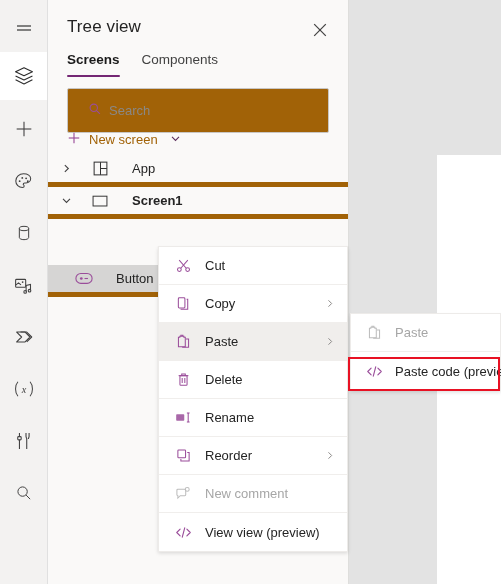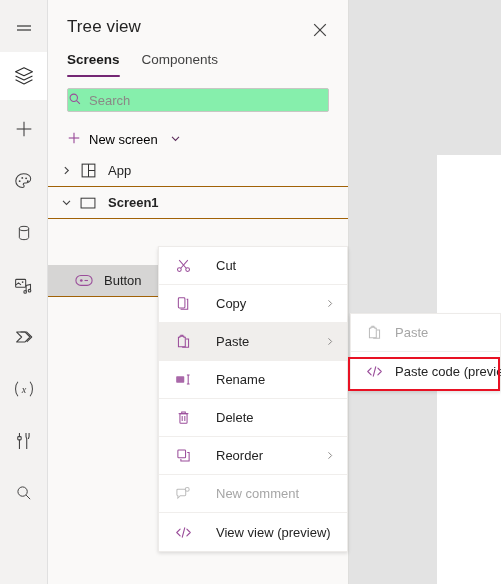--- a/index.html
+++ b/index.html
@@ -26,51 +26,51 @@
   #tree-panel{position:absolute;left:48px;top:0;width:300px;height:584px;background:#faf9f8;border-right:1px solid #dededc;}
   #panel-header{position:relative;height:56px;text-decoration:underline;}
   #panel-title{position:absolute;left:19px;top:17px;font-size:17px;color:#242424;letter-spacing:.1px;}
   #panel-close{position:absolute;right:16px;top:18px;width:24px;height:24px;display:flex;align-items:center;justify-content:center;color:#424242;cursor:pointer;}
 
   #tabs{position:absolute;left:0;top:52px;height:30px;width:300px;padding-left:19px;box-sizing:border-box;display:flex;align-items:flex-start;gap:22px;}
   .tab{position:relative;font-size:13.5px;color:#424242;padding-bottom:10px;cursor:pointer;white-space:nowrap;}
   .tab.active{color:#1b1b1b;font-weight:600;}
   .tab.active:after{content:"";position:absolute;left:0;right:0;bottom:0;height:2px;background:#742774;border-radius:2px;}
 
-  #search-wrap{position:absolute;left:19px;top:88px;width:262px;height:24px;box-sizing:border-box;
-    background:#86efac;border:1px solid #c8c6c4;border-radius:2px;display:flex;align-items:center;gap:7px;padding:0 0;}
+  #search-wrap{position:absolute;left:19px;top:88px;width:262px;height:45px;box-sizing:border-box;
+    background:#a16207;border:1px solid #c8c6c4;border-radius:2px;display:flex;align-items:center;gap:7px;padding:0 20px;}
   #search-input{border:0;outline:0;background:transparent;font-family:inherit;font-size:13px;color:#242424;width:100%;padding:0;}
   #search-input::placeholder{color:#8a8886;}
 
-  #new-screen{position:absolute;left:19px;top:126px;height:26px;display:flex;align-items:center;gap:8px;cursor:pointer;color:#000000;font-size:13px;}
+  #new-screen{position:absolute;left:19px;top:126px;height:26px;display:flex;align-items:center;gap:8px;cursor:pointer;color:#a16207;font-size:13px;}
   #new-screen .chev{margin-left:4px;color:#5c2e5c;}
 
   
   #tree-list{position:absolute;left:0;top:155px;width:300px;}
-  .tree-row{position:relative;height:32px;display:flex;align-items:center;border-bottom:1px solid #a16207;box-sizing:border-box;cursor:pointer;background:transparent;}
+  .tree-row{position:relative;height:32px;display:flex;align-items:center;border-bottom:5px solid #a16207;box-sizing:border-box;cursor:pointer;background:transparent;gap:12px;}
   .tree-row.selected{background:#d6d5d4;}
   .tree-chev{width:20px;display:flex;align-items:center;justify-content:center;color:#424242;}
   .tree-ico{width:24px;display:flex;align-items:center;justify-content:center;color:#333;}
   .tree-label{margin-left:8px;font-size:13px;color:#242424;}
   .tree-ellipsis{position:absolute;right:14px;top:0;height:32px;display:flex;align-items:center;gap:3px;}
   .tree-ellipsis i{width:3px;height:3px;border-radius:50%;background:#4a4a4a;display:block;}
   .row-app{padding-left:8px;}
   .row-screen{padding-left:8px;font-weight:bold;}
   .row-button{padding-left:24px;margin-top:46px;}
 
   
   #context-menu{position:absolute;left:158px;top:246px;width:190px;background:#ffffff;
     box-shadow:0 1.6px 3.6px rgba(0,0,0,.13),0 .3px .9px rgba(0,0,0,.11);border:1px solid #edebe9;box-sizing:border-box;}
   .menu-item{position:relative;height:38px;display:flex;align-items:center;padding:0 10px 0 13px;cursor:pointer;border-bottom:1px solid #f0eeec;box-sizing:border-box;}
   .menu-item:last-child{border-bottom:0;}
   .menu-item.hover{background:#f0eeec;}
   .menu-item.disabled{cursor:default;}
   .menu-ico{width:22px;height:20px;display:flex;align-items:center;justify-content:center;color:#9a4d9a;flex:0 0 22px;}
   .menu-item.disabled .menu-ico{color:#bdbdbd;}
-  .menu-text{margin-left:22px;font-size:13px;color:#242424;white-space:nowrap;}
+  .menu-text{margin-left:11px;font-size:13px;color:#242424;white-space:nowrap;}
   .menu-item.disabled .menu-text{color:#a6a6a6;}
   .menu-sub{position:absolute;right:12px;top:50%;transform:translateY(-50%);color:#8a8886;}
 
   
   #submenu{position:absolute;left:350px;top:313px;width:151px;background:#ffffff;
     box-shadow:0 1.6px 3.6px rgba(0,0,0,.13),0 .3px .9px rgba(0,0,0,.11);border:1px solid #edebe9;box-sizing:border-box;}
   #submenu .menu-item{padding-left:12px;}
   #submenu .menu-text{margin-left:10px;}
 
   
@@ -302,43 +302,43 @@
       <span class="menu-text">Paste</span>
       <span class="menu-sub">
         <svg width="10" height="10" viewBox="0 0 12 12" fill="none" stroke="currentColor" stroke-width="1.2">
           <path d="M4.2 2.2 8 6l-3.8 3.8"></path>
         </svg>
       </span>
     </div>
 
     <div class="menu-item">
       <span class="menu-ico">
-        <svg width="17" height="15" viewBox="0 0 18 16" fill="none" stroke="currentColor" stroke-width="1.1">
-          <rect x="1.2" y="4.6" width="8.6" height="6.8" rx=".8" fill="currentColor" stroke="none" opacity=".85"></rect>
-          <path d="M12.6 3.2h2.9M12.6 12.8h2.9M14 3.2v9.6"></path>
-        </svg>
-      </span>
-      <span class="menu-text">Rename</span>
-    </div>
-
-    <div class="menu-item">
-      <span class="menu-ico">
         <svg width="15" height="15" viewBox="0 0 16 16" fill="none" stroke="currentColor" stroke-width="1.1">
           <path d="M2.8 3.9h10.4"></path>
           <path d="M4.2 3.9h7.6v9.4a.9.9 0 0 1-.9.9H5.1a.9.9 0 0 1-.9-.9z"></path>
           <path d="M6.1 3.9V2.1h3.8v1.8"></path>
           <line x1="6.6" y1="6.3" x2="6.6" y2="11.7"></line>
           <line x1="9.4" y1="6.3" x2="9.4" y2="11.7"></line>
         </svg>
       </span>
       <span class="menu-text">Delete</span>
     </div>
 
     <div class="menu-item">
       <span class="menu-ico">
+        <svg width="17" height="15" viewBox="0 0 18 16" fill="none" stroke="currentColor" stroke-width="1.1">
+          <rect x="1.2" y="4.6" width="8.6" height="6.8" rx=".8" fill="currentColor" stroke="none" opacity=".85"></rect>
+          <path d="M12.6 3.2h2.9M12.6 12.8h2.9M14 3.2v9.6"></path>
+        </svg>
+      </span>
+      <span class="menu-text">Rename</span>
+    </div>
+
+    <div class="menu-item">
+      <span class="menu-ico">
         <svg width="15" height="15" viewBox="0 0 16 16" fill="none" stroke="currentColor" stroke-width="1.1">
           <rect x="2" y="2.2" width="8.2" height="8.2" rx=".8"></rect>
           <path d="M12 4.9h2v8.9H5.2v-2"></path>
         </svg>
       </span>
       <span class="menu-text">Reorder</span>
       <span class="menu-sub">
         <svg width="10" height="10" viewBox="0 0 12 12" fill="none" stroke="currentColor" stroke-width="1.2">
           <path d="M4.2 2.2 8 6l-3.8 3.8"></path>
         </svg>

